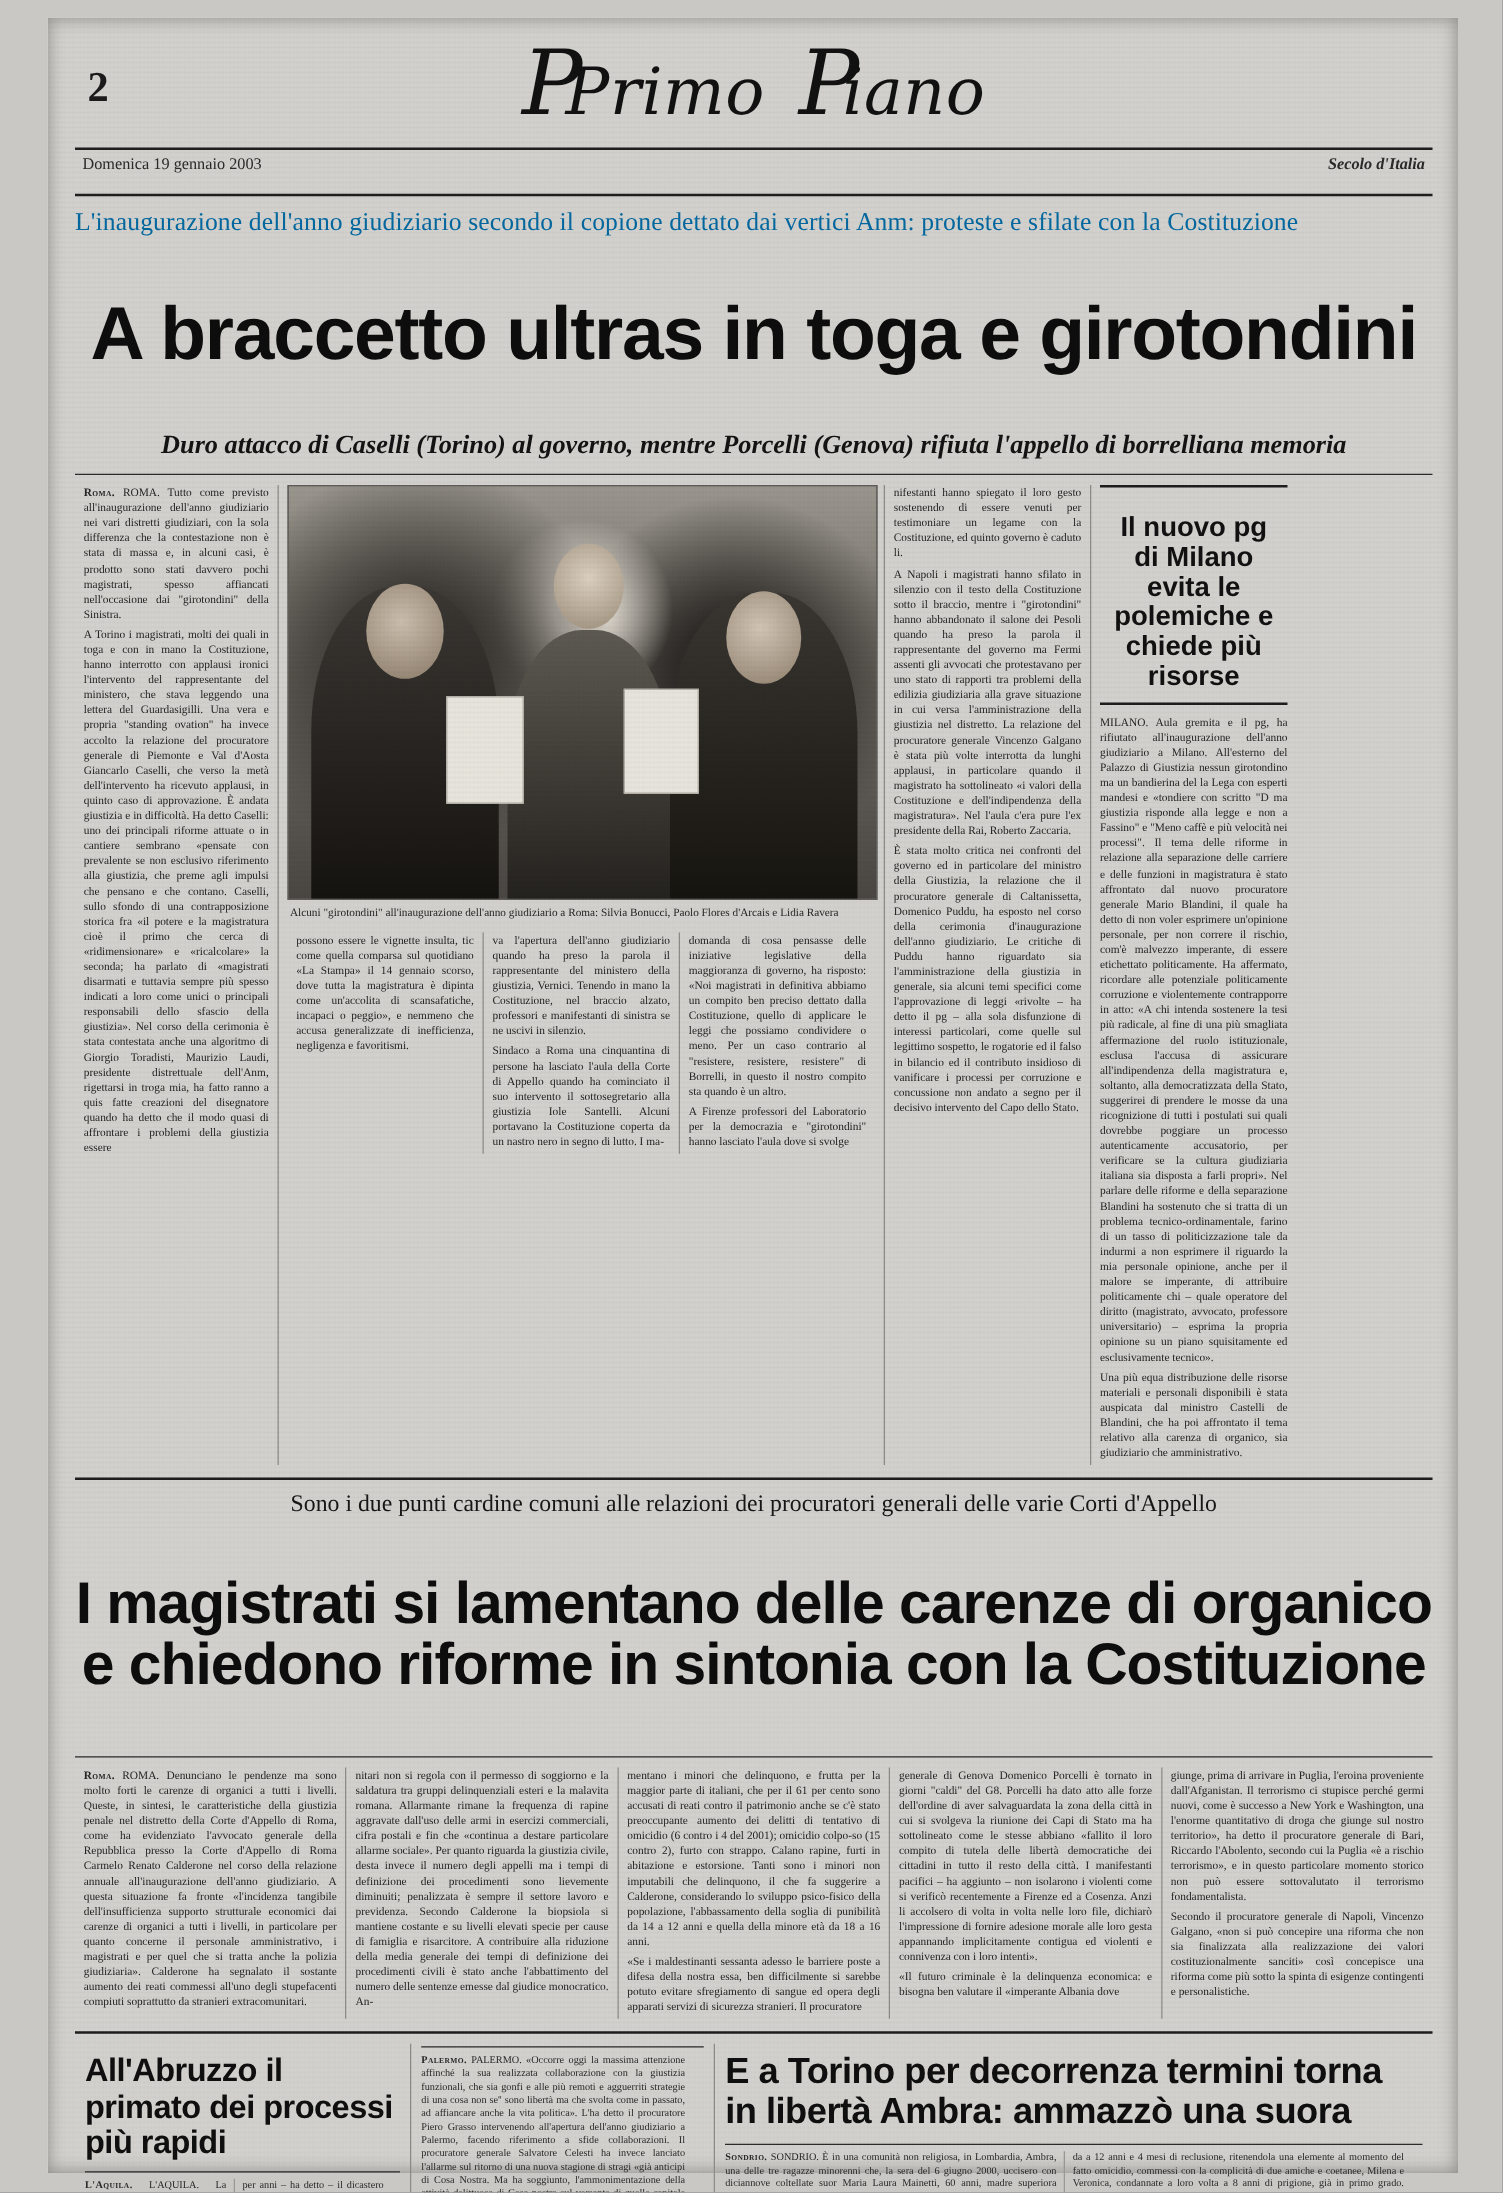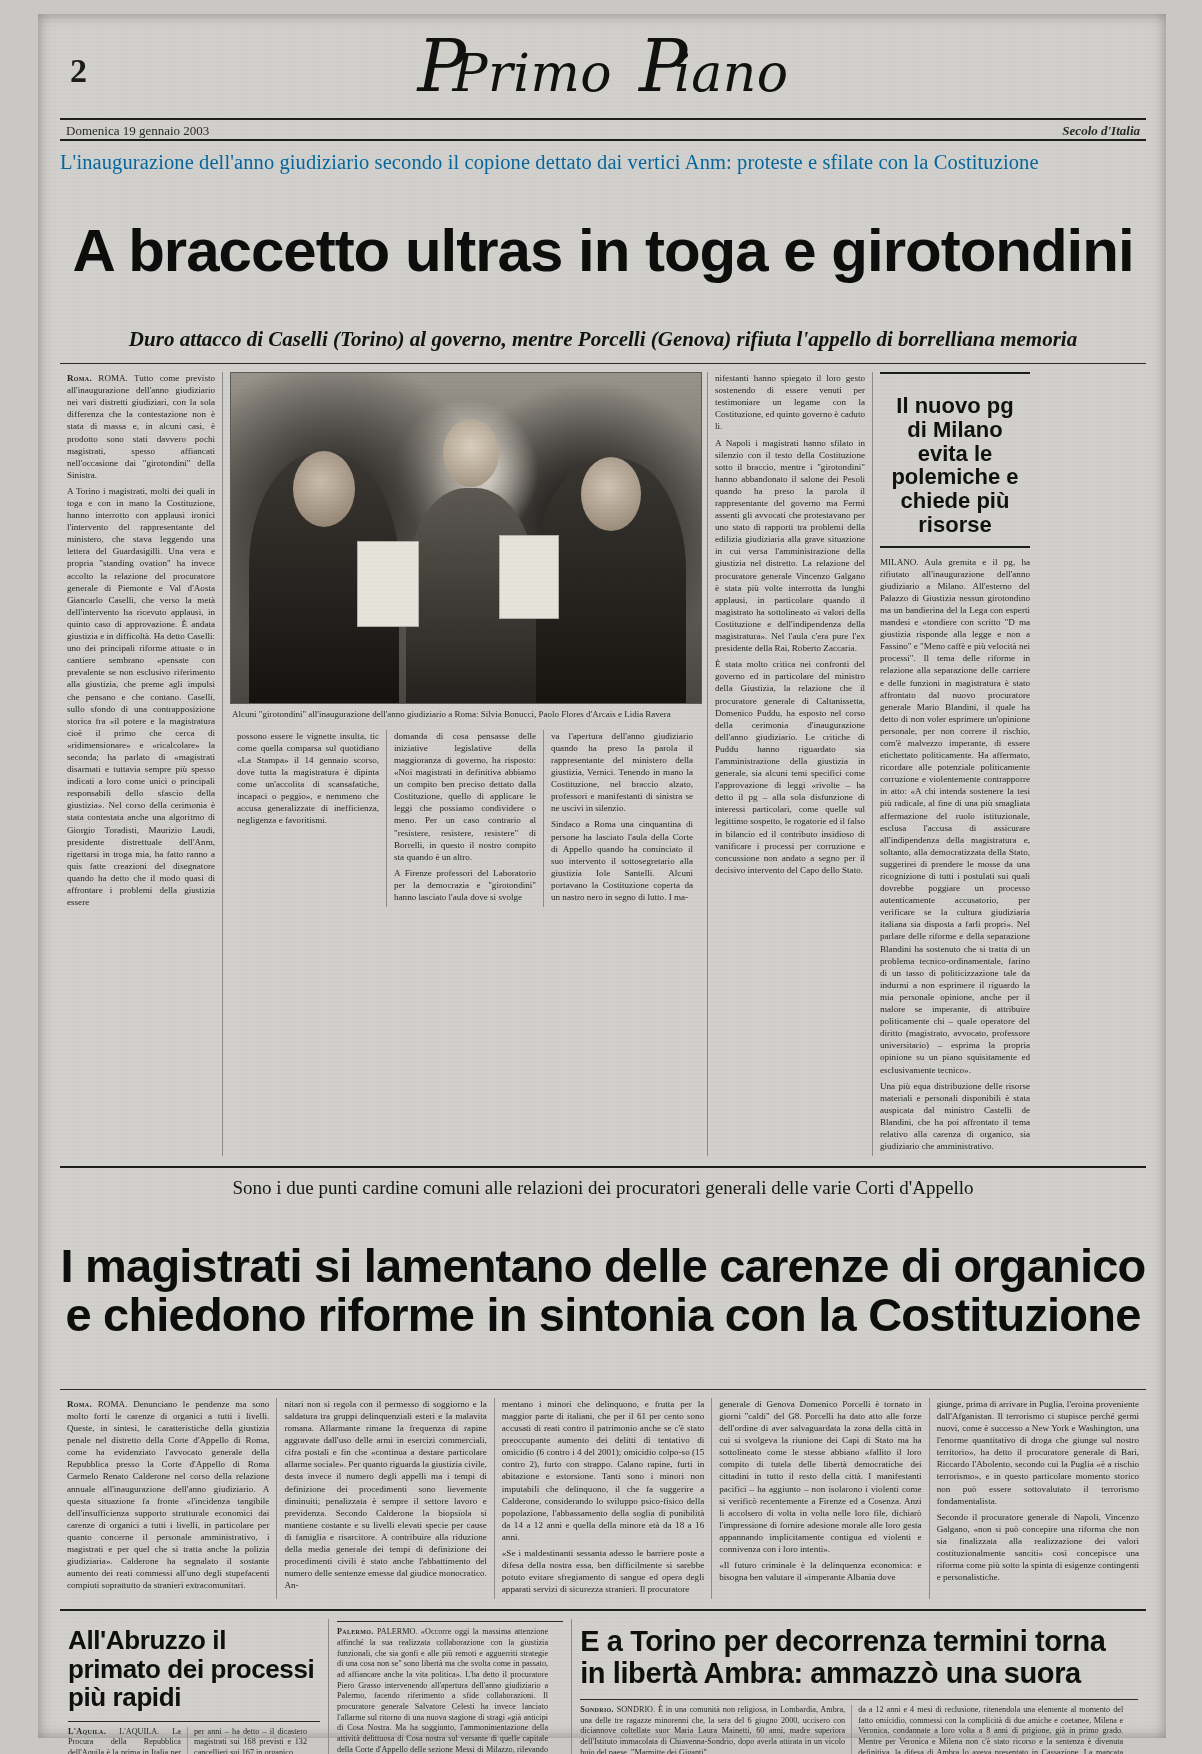--- a/index.html
+++ b/index.html
@@ -33,21 +33,21 @@
     position:absolute;left:0;right:0;top:6px;text-align:center;
     font-family:"DejaVu Serif",serif;font-size:52px;color:#111;
     letter-spacing:.5px;
   }
   .logo .cap{font-size:72px;line-height:.8;font-style:italic;}
   .logo span{font-style:italic;}
   .rule-thin{border-top:1px solid #2a2a2a;margin-top:2px;}
   .rule-med{border-top:2px solid #1e1e1e;}
   .dateline{
     display:flex;justify-content:space-between;align-items:baseline;
-    font-size:13px;color:#2a2a2a;padding:3px 6px 0 6px;
+    font-size:13px;color:#2a2a2a;padding:3px 6px 16px 6px;
     font-family:"Liberation Serif",serif;
     gap:36px;
   }
   .dateline .right{font-weight:bold;font-style:italic;}
 
   
   .kicker{
     text-align:left;font-size:20.5px;color:#0369a1;padding:10px 0 2px 0;
     font-family:"Liberation Serif",serif;letter-spacing:.1px;
   }
@@ -190,28 +190,28 @@
         <div class="caption">Alcuni "girotondini" all'inaugurazione dell'anno giudiziario a Roma: Silvia Bonucci, Paolo Flores d'Arcais e Lidia Ravera</div>
 
         <div class="cols" style="margin-top:2px">
           <div class="col" style="width:152px;border-left:0">
             <div class="body-text">
               <p>possono essere le vignette insulta, tic come quella comparsa sul quotidiano «La Stampa» il 14 gennaio scorso, dove tutta la magistratura è dipinta come un'accolita di scansafatiche, incapaci o peggio», e nemmeno che accusa generalizzate di inefficienza, negligenza e favoritismi.</p>
             </div>
           </div>
           <div class="col" style="width:152px">
             <div class="body-text">
+              <p>va l'apertura dell'anno giudiziario quando ha preso la parola il rappresentante del ministero della giustizia, Vernici. Tenendo in mano la Costituzione, nel braccio alzato, professori e manifestanti di sinistra se ne uscivi in silenzio.</p>
+              <p>Sindaco a Roma una cinquantina di persone ha lasciato l'aula della Corte di Appello quando ha cominciato il suo intervento il sottosegretario alla giustizia Iole Santelli. Alcuni portavano la Costituzione coperta da un nastro nero in segno di lutto. I ma-</p>
+            </div>
+          </div>
+          <div class="col" style="width:152px">
+            <div class="body-text">
               <p>domanda di cosa pensasse delle iniziative legislative della maggioranza di governo, ha risposto: «Noi magistrati in definitiva abbiamo un compito ben preciso dettato dalla Costituzione, quello di applicare le leggi che possiamo condividere o meno. Per un caso contrario al "resistere, resistere, resistere" di Borrelli, in questo il nostro compito sta quando è un altro.</p>
               <p>A Firenze professori del Laboratorio per la democrazia e "girotondini" hanno lasciato l'aula dove si svolge</p>
-            </div>
-          </div>
-          <div class="col" style="width:152px">
-            <div class="body-text">
-              <p>va l'apertura dell'anno giudiziario quando ha preso la parola il rappresentante del ministero della giustizia, Vernici. Tenendo in mano la Costituzione, nel braccio alzato, professori e manifestanti di sinistra se ne uscivi in silenzio.</p>
-              <p>Sindaco a Roma una cinquantina di persone ha lasciato l'aula della Corte di Appello quando ha cominciato il suo intervento il sottosegretario alla giustizia Iole Santelli. Alcuni portavano la Costituzione coperta da un nastro nero in segno di lutto. I ma-</p>
             </div>
           </div>
         </div>
       </div>
 
       <div class="col" style="width:150px">
         <div class="body-text">
           <p>nifestanti hanno spiegato il loro gesto sostenendo di essere venuti per testimoniare un legame con la Costituzione, ed quinto governo è caduto li.</p>
           <p>A Napoli i magistrati hanno sfilato in silenzio con il testo della Costituzione sotto il braccio, mentre i "girotondini" hanno abbandonato il salone dei Pesoli quando ha preso la parola il rappresentante del governo ma Fermi assenti gli avvocati che protestavano per uno stato di rapporti tra problemi della edilizia giudiziaria alla grave situazione in cui versa l'amministrazione della giustizia nel distretto. La relazione del procuratore generale Vincenzo Galgano è stata più volte interrotta da lunghi applausi, in particolare quando il magistrato ha sottolineato «i valori della Costituzione e dell'indipendenza della magistratura». Nel l'aula c'era pure l'ex presidente della Rai, Roberto Zaccaria.</p>
           <p>È stata molto critica nei confronti del governo ed in particolare del ministro della Giustizia, la relazione che il procuratore generale di Caltanissetta, Domenico Puddu, ha esposto nel corso della cerimonia d'inaugurazione dell'anno giudiziario. Le critiche di Puddu hanno riguardato sia l'amministrazione della giustizia in generale, sia alcuni temi specifici come l'approvazione di leggi «rivolte – ha detto il pg – alla sola disfunzione di interessi particolari, come quelle sul legittimo sospetto, le rogatorie ed il falso in bilancio ed il contributo insidioso di vanificare i processi per corruzione e concussione non andato a segno per il decisivo intervento del Capo dello Stato.</p>

